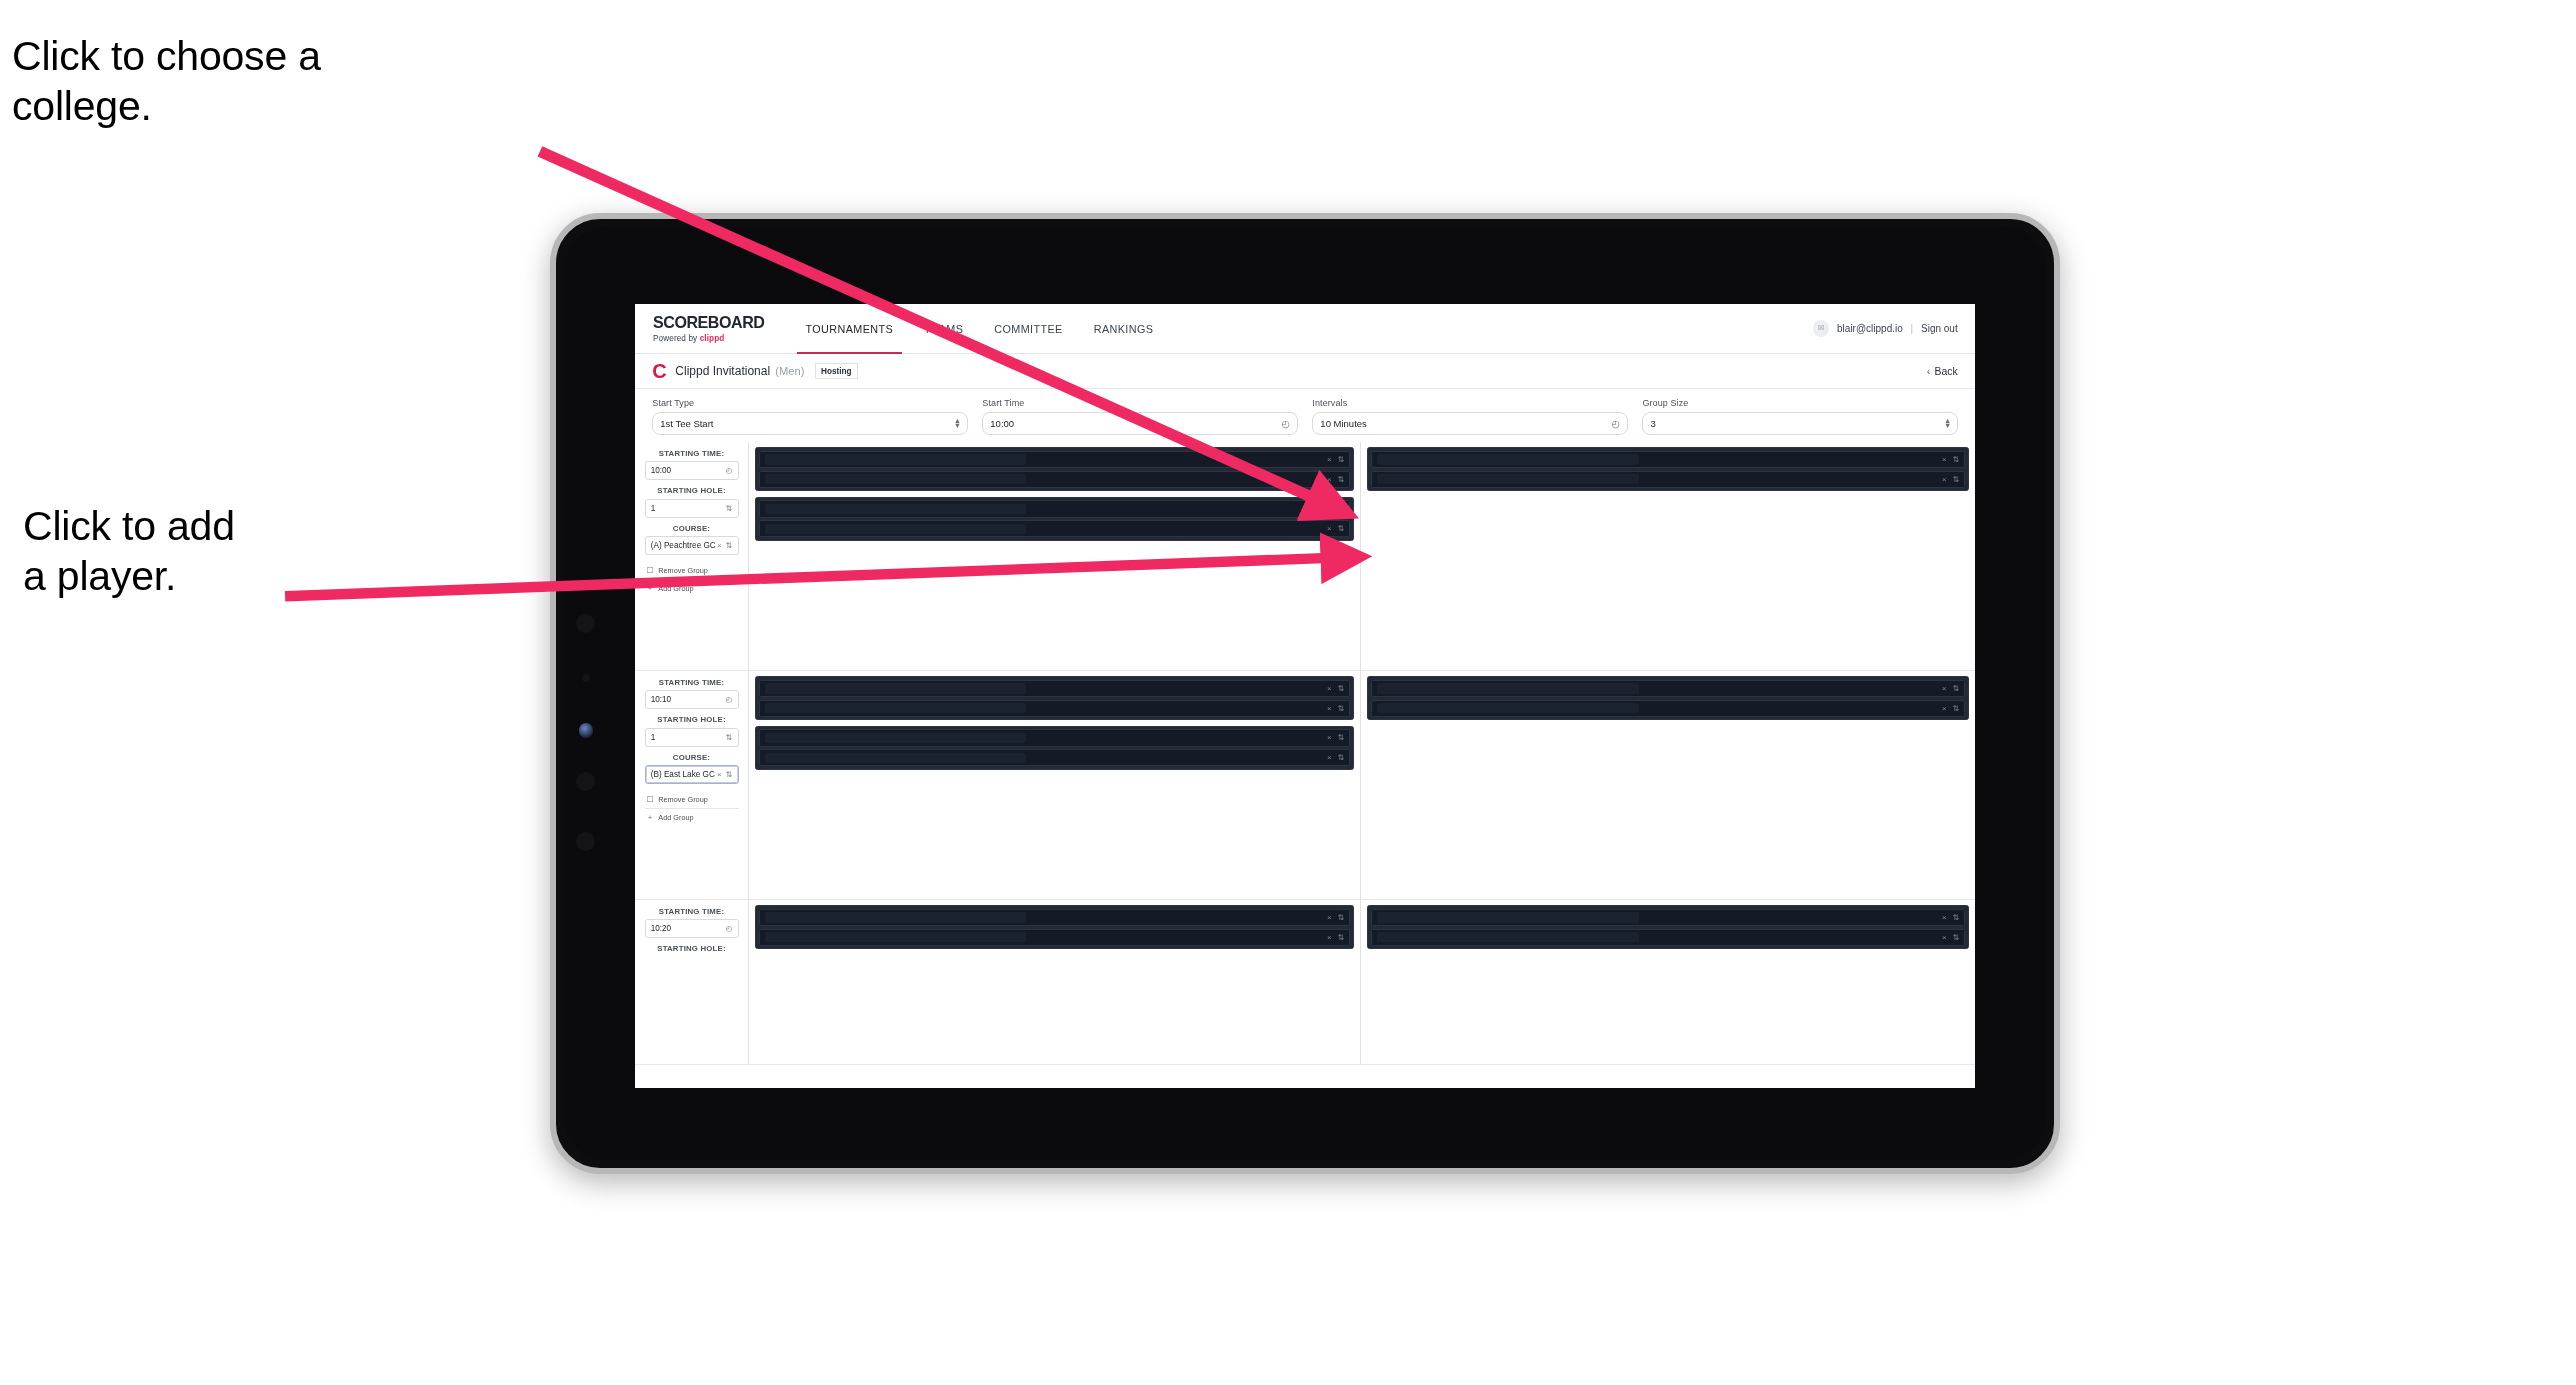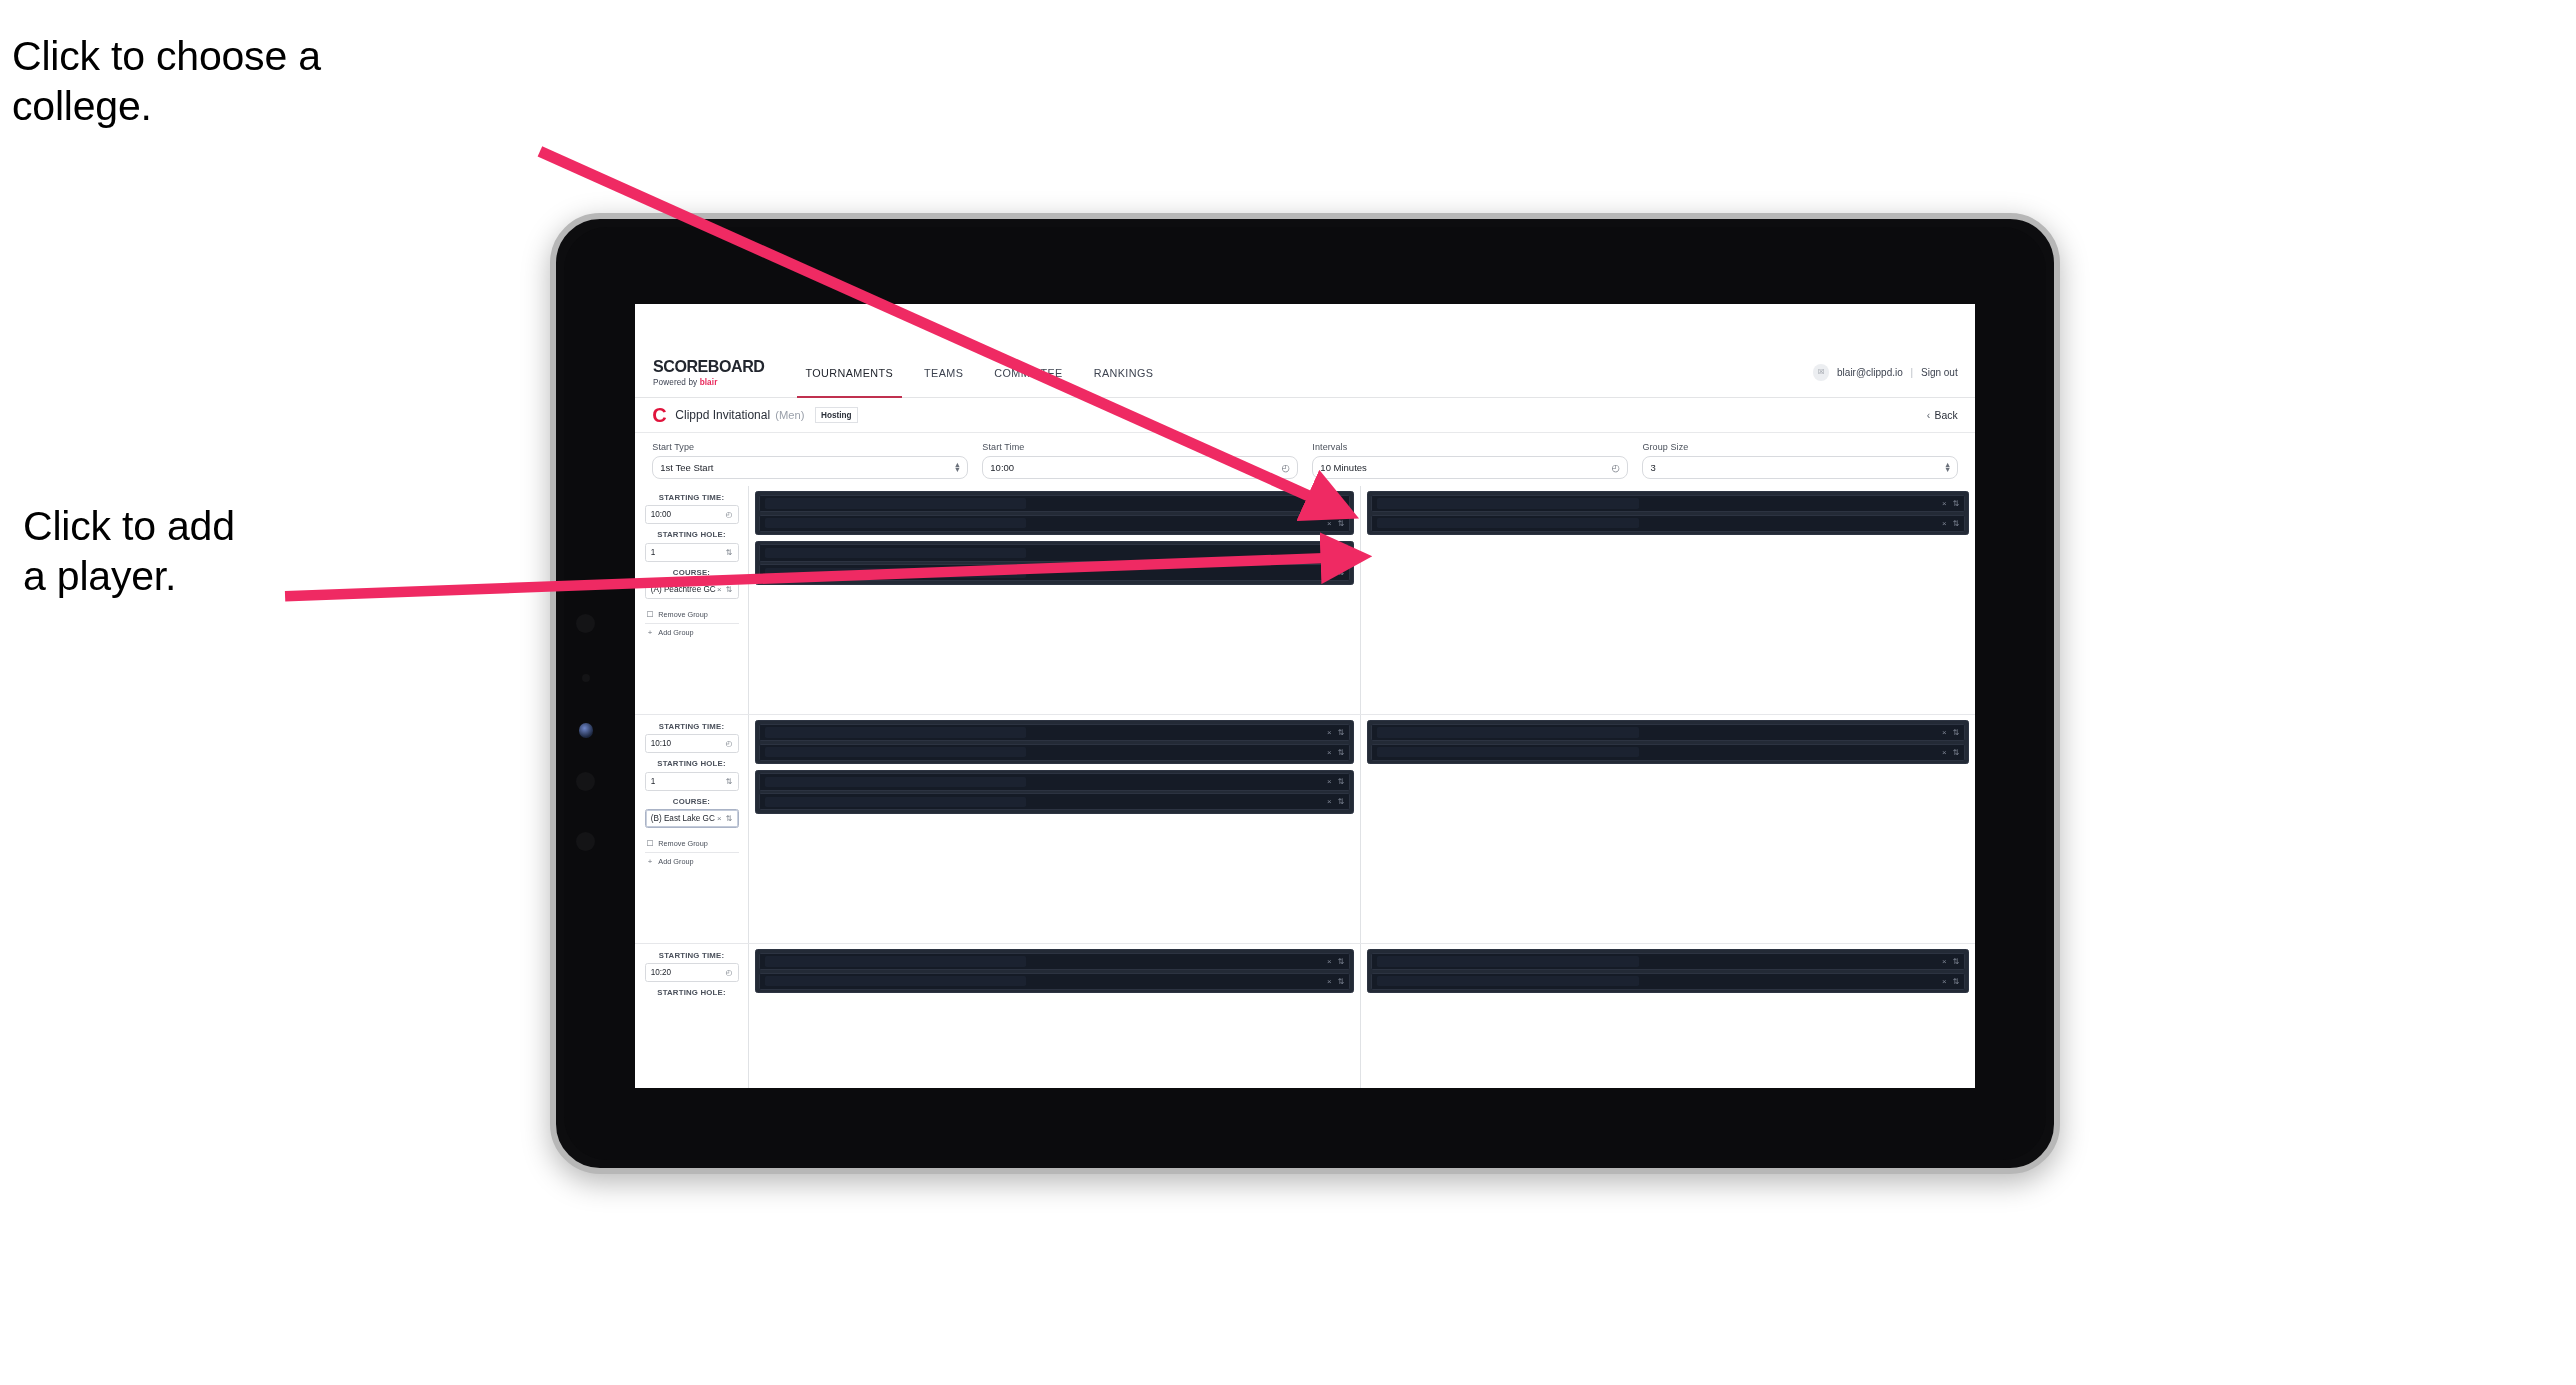--- a/index.html
+++ b/index.html
@@ -55,21 +55,21 @@
     left: 635px; top: 304px;
     width: 1340px; height: 784px;
     background: #ffffff;
     overflow: hidden;
   }
 
   
   #navbar {
     height: 50px; background:#fff;
     border-bottom: 0.9px solid #e3e4e6;
-    display:flex; align-items:stretch; position:relative;margin-top:44px;
+    display:flex; align-items:stretch; position:relative;
   }
   .brand { display:flex; flex-direction:column; justify-content:center; padding-left:18px; width:155px; }
   .brand-word {
     font-family:"Liberation Sans", sans-serif;
     font-weight:bold; font-size:17.3px; letter-spacing:-0.5px;
     color:#22262e; line-height:1; transform: scaleX(0.93); transform-origin:left;
   }
   .brand-sub { font-size:8.2px; color:#3b4150; margin-top:2.6px; letter-spacing:0.1px; }
   .brand-sub i { font-style:normal; color:#e8275a; font-weight:bold; }
 
@@ -218,21 +218,21 @@
     <div class="bezel-dot" id="dot-led"></div>
     <div class="bezel-dot" id="dot-b1"></div>
     <div class="bezel-dot" id="dot-b2"></div>
   </div>
 
   <div id="app">
 
     <div id="navbar">
       <div class="brand">
         <div class="brand-word">SCOREBOARD</div>
-        <div class="brand-sub"><span>Powered by </span><i>blair</i></div>
+        <div class="brand-sub"><span>Powered by </span><i>clippd</i></div>
       </div>
       <div class="navtabs">
         <div class="navtab active">TOURNAMENTS</div>
         <div class="navtab">TEAMS</div>
         <div class="navtab">COMMITTEE</div>
         <div class="navtab">RANKINGS</div>
       </div>
       <div class="nav-right">
         <div class="avatar">☒</div>
         <span>blair@clippd.io</span>

